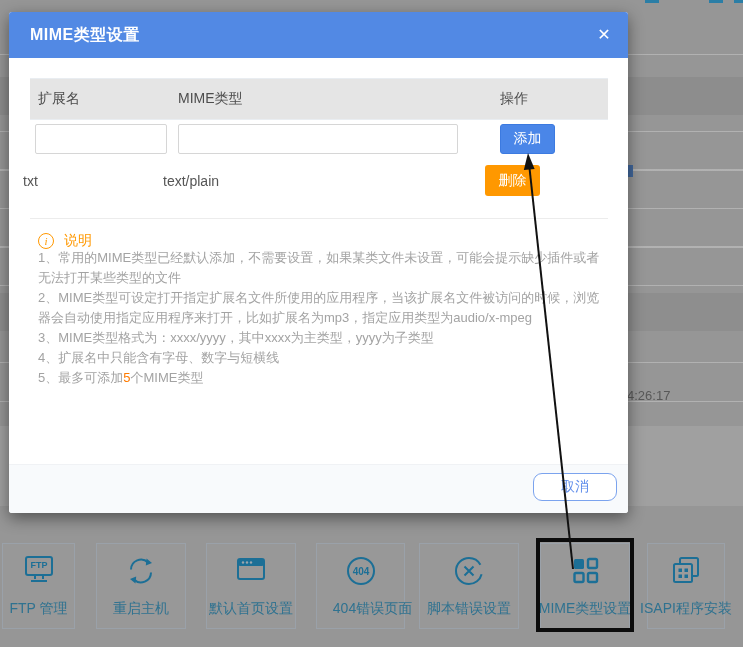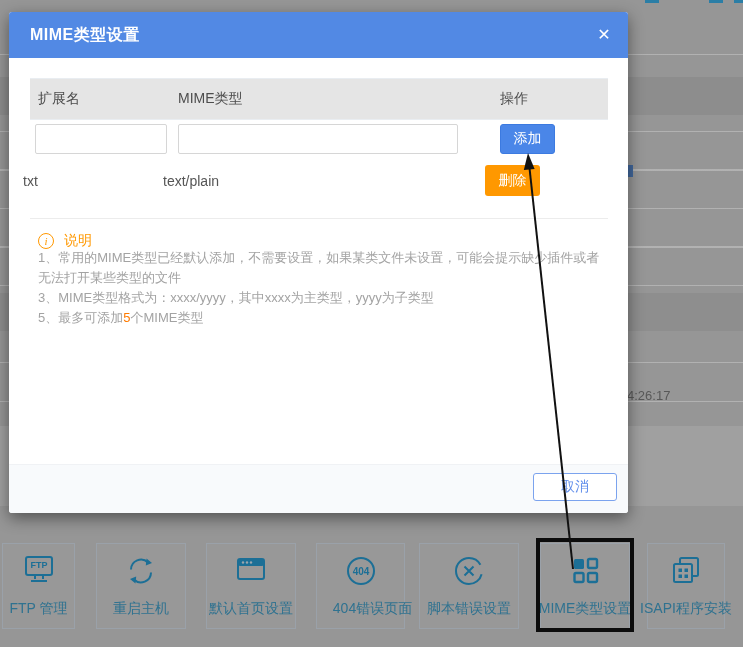--- a/index.html
+++ b/index.html
@@ -62,21 +62,21 @@
                font-family:"Liberation Serif","DejaVu Serif",serif; font-style:italic; font-size:11px;
                display:flex; align-items:center; justify-content:center; }
   .notes-title { margin-left:10px; color:#ff9800; font-size:14px; }
   .notes-list { position:absolute; left:29px; top:236px; width:572px; font-size:13px; color:#a3a3a3; line-height:20px; }
   .note-item { margin:0; }
   .hl { color:#ff7b00; }
 
   .modal-footer { position:absolute; left:0; bottom:0; width:100%; height:49px; background:#f8fafc;
                   border-top:1px solid #f0f2f5; border-radius:0 0 3px 3px; }
   .btn-cancel { position:absolute; right:11px; top:8px; width:84px; height:28px; background:#fff;
-                border:1px solid #7ba3ee; border-radius:3px; color:#5e8ceb; font-size:14px; cursor:pointer;
+                border:1px solid #7ba3ee; border-radius:9px; color:#5e8ceb; font-size:14px; cursor:pointer;
                 font-family:inherit; }
 
   
   .highlight-box { position:absolute; left:536px; top:538px; width:98px; height:94px;
                    border:4px solid #0c0c0c; z-index:8; pointer-events:none; }
   .arrow-svg { position:absolute; inset:0; width:743px; height:647px; z-index:9; pointer-events:none; }
 </style>
 </head>
 <body>
 
@@ -210,21 +210,23 @@
 
     <div class="divider"></div>
 
     <div class="notes-head">
       <span class="info-icon">i</span>
       <span class="notes-title">说明</span>
     </div>
 
     <div class="notes-list">
       <p class="note-item">1、常用的MIME类型已经默认添加，不需要设置，如果某类文件未设置，可能会提示缺少插件或者无法打开某些类型的文件</p>
+      <p class="note-item">2、MIME类型可设定打开指定扩展名文件所使用的应用程序，当该扩展名文件被访问的时候，浏览器会自动使用指定应用程序来打开，比如扩展名为mp3，指定应用类型为audio/x-mpeg</p>
       <p class="note-item">3、MIME类型格式为：xxxx/yyyy，其中xxxx为主类型，yyyy为子类型</p>
+      <p class="note-item">4、扩展名中只能含有字母、数字与短横线</p>
       <p class="note-item"><span>5、最多可添加</span><span class="hl">5</span><span>个MIME类型</span></p>
     </div>
 
     <div class="modal-footer">
       <button class="btn-cancel">取消</button>
     </div>
   </div>
 
   <div class="highlight-box"></div>
   <svg class="arrow-svg" viewBox="0 0 743 647">

